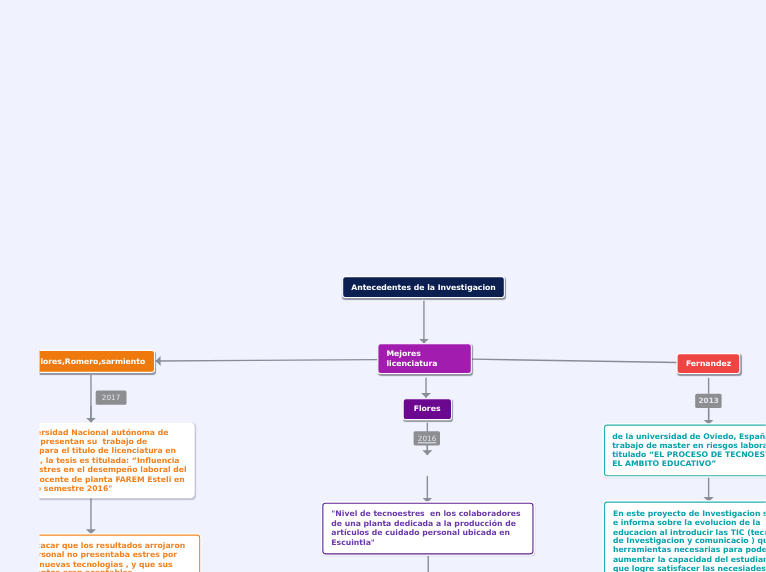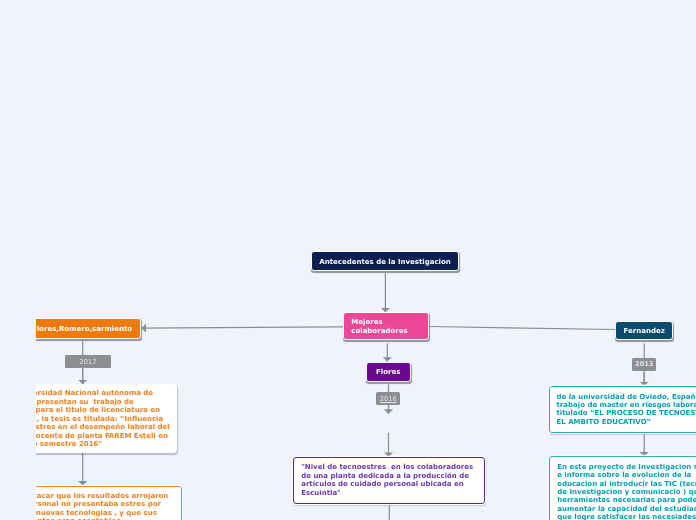--- a/index.html
+++ b/index.html
@@ -38,47 +38,47 @@
       <line x1="608.2" y1="433" x2="608.2" y2="456.3" marker-end="url(#ah)"></line>
       <line x1="307.2" y1="326.9" x2="105.6" y2="328.2" marker-end="url(#ah)"></line>
       <line x1="46.7" y1="340.8" x2="46.7" y2="384.2"></line>
       <line x1="46.7" y1="369" x2="46.7" y2="384.2" marker-end="url(#ah)"></line>
       <line x1="46.7" y1="453" x2="46.7" y2="485.5" marker-end="url(#ah)"></line>
     </g>
   </svg>
 
   <div class="node pill" id="root" style="left:275.1px;top:251px;width:147.9px;height:20.1px;background:#0b2050;">Antecedentes de la Investigacion</div>
 
-  <div class="node pill" id="center" style="left:307.2px;top:311.7px;width:85.5px;height:28px;background:#ec4899;
+  <div class="node pill" id="center" style="left:307.2px;top:311.7px;width:85.5px;height:28px;background:#a21caf;
               justify-content:center;text-align:left;padding:3px 0 0 7.1px;flex-direction:column;align-items:flex-start;line-height:8.9px;">
     <span>Mejores</span>
-    <span>colaboradores</span>
+    <span>licenciatura</span>
   </div>
 
   <div class="node pill" id="letona" style="left:330px;top:361.5px;width:44.5px;height:20.3px;background:#6c0890;border-color:#fff;">Flores</div>
 
   <div class="datelabel" style="left:340.2px;top:391.9px;width:24.1px;height:12.3px;text-decoration:underline;">2016</div>
 
 
   <div class="node" id="purple-quote" style="left:257.2px;top:456.8px;width:192px;height:47.6px;background:#fff;border:1.7px solid #5d2390;
               color:#6a37ac;padding:5.5px 7px;box-shadow:0 0 0 1.3px #fff, 0.6px 1.1px 1.1px rgba(70,72,88,.33);">"Nivel de tecnoestres  en los colaboradores de una planta dedicada a la producción de artículos de cuidado personal ubicada en Escuintla"</div>
 
-  <div class="node pill" id="fernandez" style="left:579.1px;top:320.8px;width:58.2px;height:19.5px;background:#0c4a6e;text-align:right;">Fernandez</div>
+  <div class="node pill" id="fernandez" style="left:579.1px;top:320.8px;width:58.2px;height:19.5px;background:#ef4444;text-align:right;">Fernandez</div>
 
   <div class="datelabel" style="left:596.2px;top:357.6px;width:24.1px;height:12.4px;font-weight:bold;">2013</div>
 
   <div class="node" id="teal-desc" style="left:512.5px;top:386px;width:193.5px;height:46.8px;background:#fff;border:1.7px solid #26afb0;
               color:#05a1ad;padding:5.5px 7px;box-shadow:0 0 0 1.3px #fff, 0.6px 1.1px 1.1px rgba(70,72,88,.33);">de la universidad de Oviedo, España , en su trabajo de master en riesgos laborales titulado “EL PROCESO DE TECNOESTRES EN EL AMBITO EDUCATIVO”</div>
 
   <div class="node" id="teal-body" style="left:513.2px;top:456.3px;width:192.3px;height:76px;background:#fff;border:1.7px solid #26afb0;
               color:#05a1ad;padding:5.5px 7px;box-shadow:0 0 0 1.3px #fff, 0.6px 1.1px 1.1px rgba(70,72,88,.33);">En este proyecto de Investigacion se indaga e informa sobre la evolucion de la educacion al introducir las TIC (tecnologias de Investigacion y comunicacio ) que son herramientas necesarias para poder aumentar la capacidad del estudiante para que logre satisfacer las necesiades sociales</div>
 
   <div class="node pill" id="flores" style="left:-13.25px;top:318.2px;width:118.5px;height:20.45px;background:#ee7a0d;">Flores,Romero,sarmiento</div>
 
-  <div class="datelabel" style="left:29px;top:355.2px;width:46px;height:12.2px;">2017</div>
+  <div class="datelabel" style="left:51px;top:355.2px;width:28px;height:12.2px;">2017</div>
 
   <div class="node" id="orange-desc" style="left:-48.9px;top:384.2px;width:189.4px;height:68.5px;background:#fff;border-radius:4px;
               color:#f2801d;padding:5.3px 6px 5.3px 7px;box-shadow:0.6px 1.1px 1.1px rgba(70,72,88,.3);">de la universidad Nacional autónoma de Nicaragua presentan su  trabajo de seminario para el titulo de licenciatura en psicologia , la tesis es titulada: “Influencia del tecnoestres en el desempeño laboral del personal docente de planta FAREM Esteli en el segundo semestre 2016"</div>
 
   <div class="node" id="orange-body" style="left:-46.5px;top:485.5px;width:192.6px;height:50px;background:#fff;border:1.7px solid #f4871f;
               color:#f2801d;padding:5.5px 12.5px 5.5px 7px;box-shadow:0 0 0 1.3px #fff, 0.6px 1.1px 1.1px rgba(70,72,88,.33);">Cabe destacar que los resultados arrojaron que el personal no presentaba estres por el uso de nuevas tecnologias , y que sus conocimientos eran aceptables</div>
 
 </div>
 
 </body></html>

